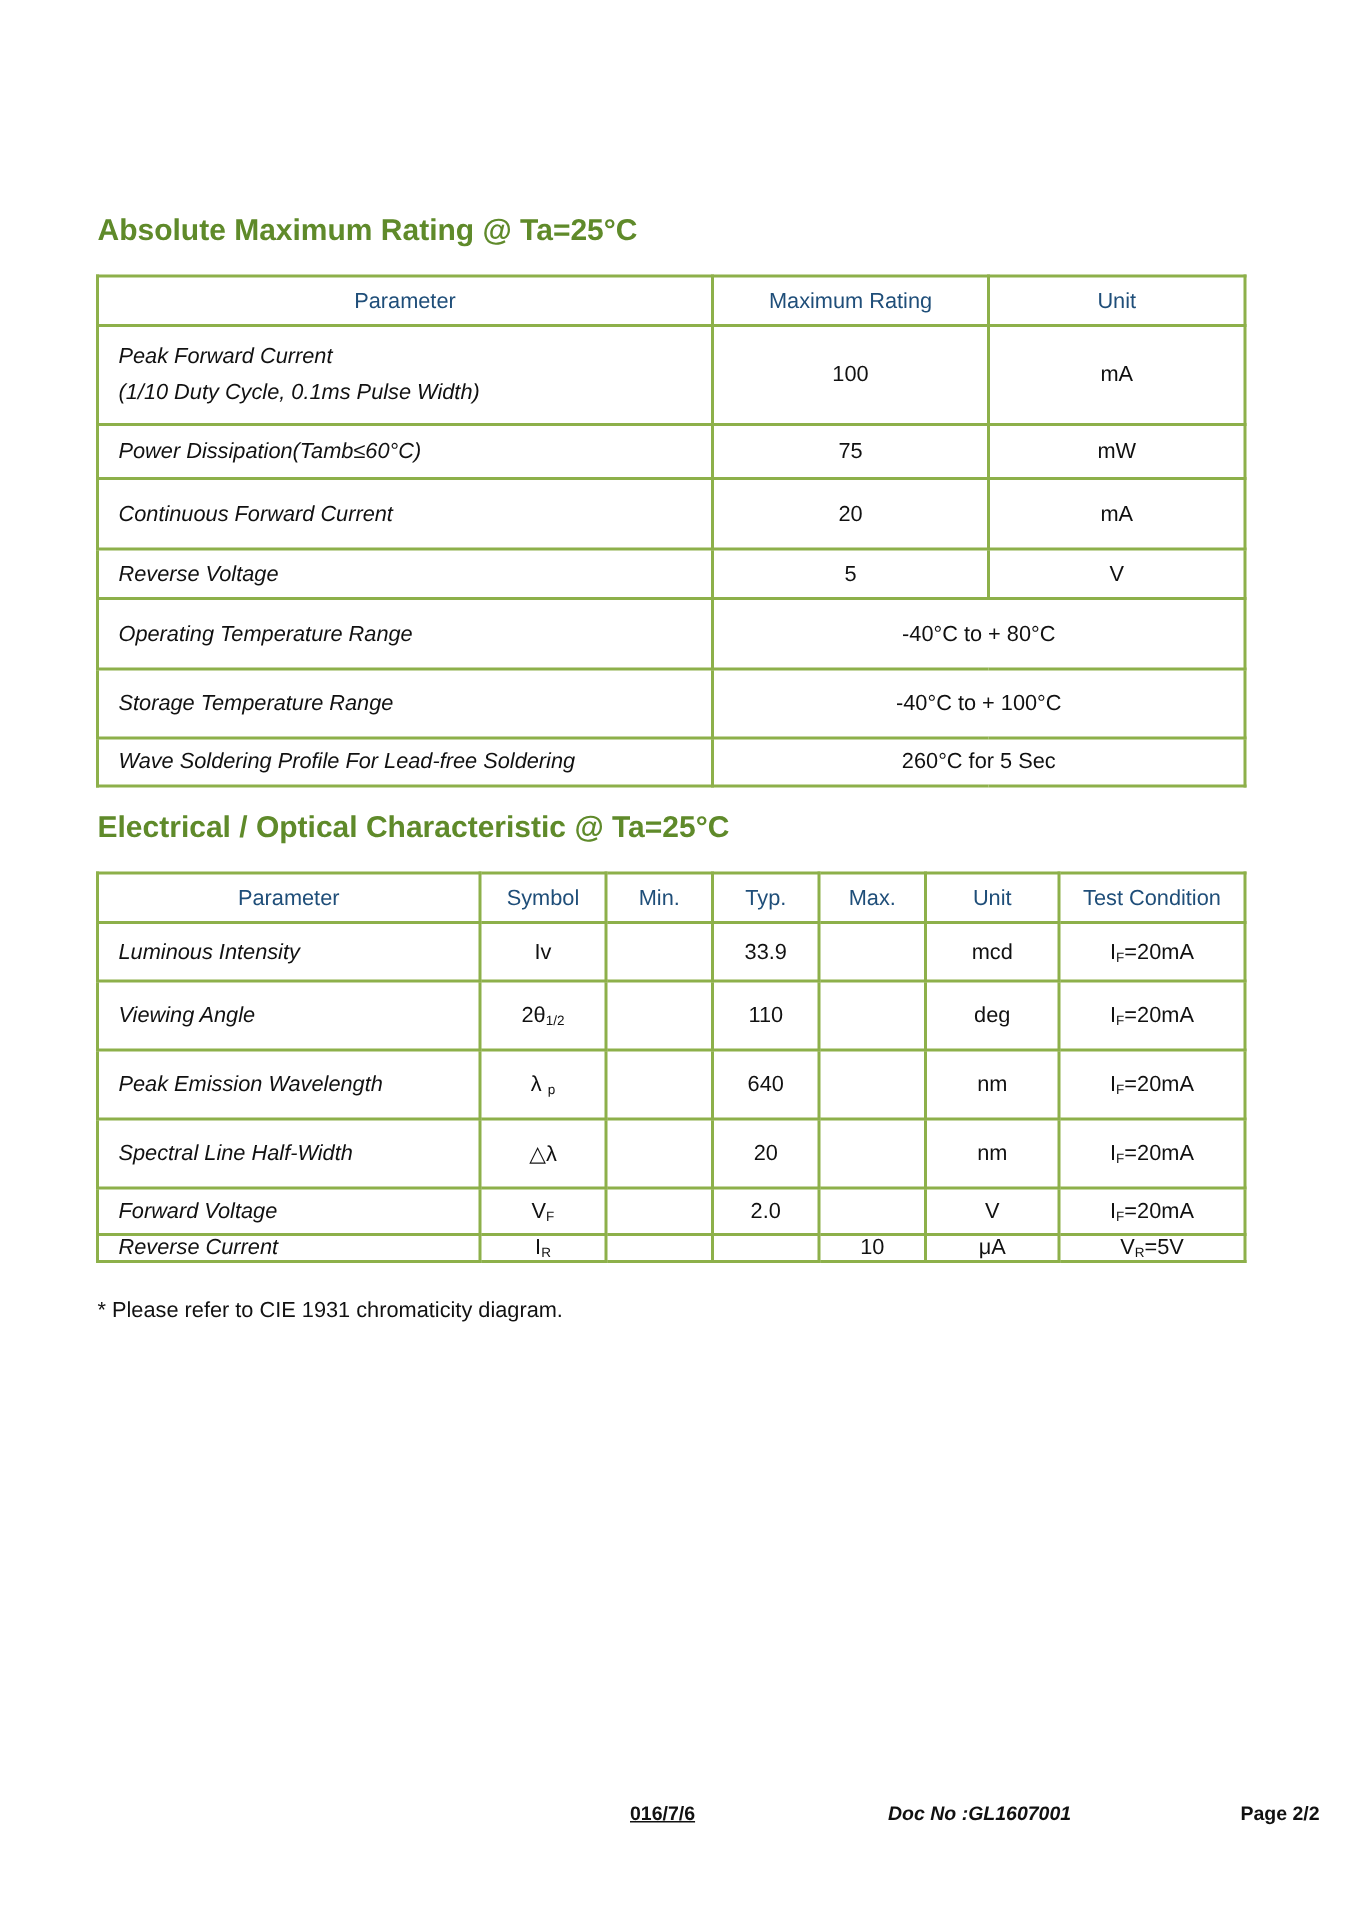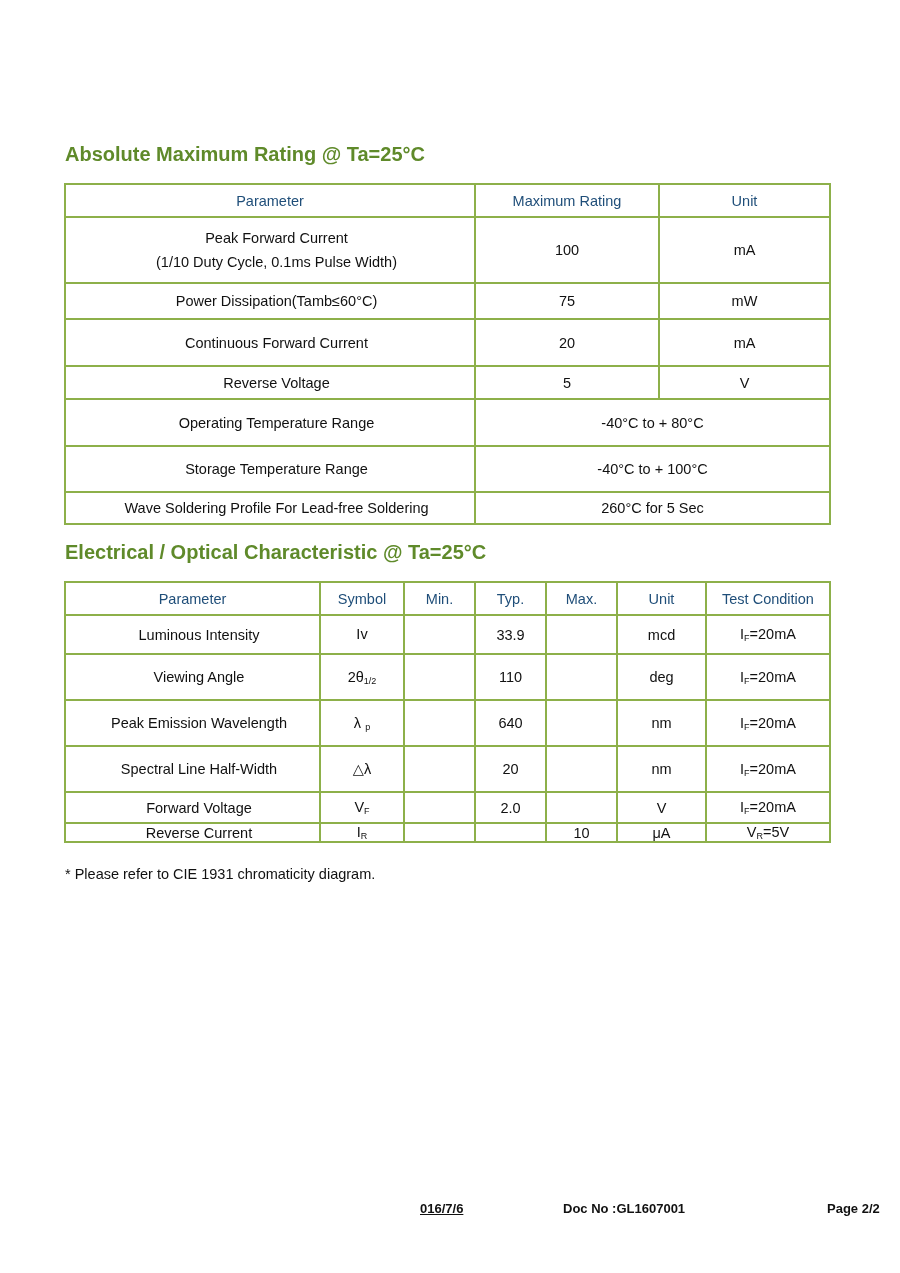--- a/index.html
+++ b/index.html
@@ -2,21 +2,21 @@
 <html><head>
 <meta charset="utf-8">
 <style>
   html, body { margin: 0; padding: 0; background: #ffffff; }
   body { width: 900px; height: 1273px; position: relative; overflow: hidden;
          font-family: "Liberation Sans", sans-serif; color: #111; }
   .h2 { position: absolute; left: 65px; font-size: 20px; font-weight: bold; color: #5f8a2a; margin: 0; }
   table { position: absolute; left: 64px; border-collapse: collapse; table-layout: fixed; }
   td, th { border: 2px solid #8db04a; font-size: 14.5px; padding: 0; }
   th { font-weight: normal; color: #1f4e79; text-align: center; }
-  td.l { text-align: center; padding-left: 13px; }
+  td.l { text-align: left; padding-left: 13px; font-style: italic; }
   td.c { text-align: center; }
   .two { line-height: 24px; padding-top: 4px; padding-bottom: 4px; }
   sub { font-size: 9px; vertical-align: -2px; }
   .note { position: absolute; left: 65px; top: 866px; font-size: 14.5px; }
   .footer { position: absolute; top: 1201px; font-size: 13px; font-weight: bold; }
 </style>
 </head>
 <body>
 
 <h2 class="h2" style="top:143px;text-align:center;">Absolute Maximum Rating @ Ta=25°C</h2>
@@ -152,14 +152,14 @@
     <td class="c">10</td>
     <td class="c">μA</td>
     <td class="c"><span>V</span><sub>R</sub><span>=5V</span></td>
   </tr>
 </tbody>
   </table>
 
 <div class="note">* Please refer to CIE 1931 chromaticity diagram.</div>
 
 <div class="footer" style="left:420px;text-decoration:underline;">016/7/6</div>
-<div class="footer" style="left:563px;">Doc No :GL1607001</div>
+<div class="footer" style="left:592px;font-style:italic;">Doc No :GL1607001</div>
 <div class="footer" style="left:783px;padding-left:44px;">Page 2/2</div>
 
 </body></html>

